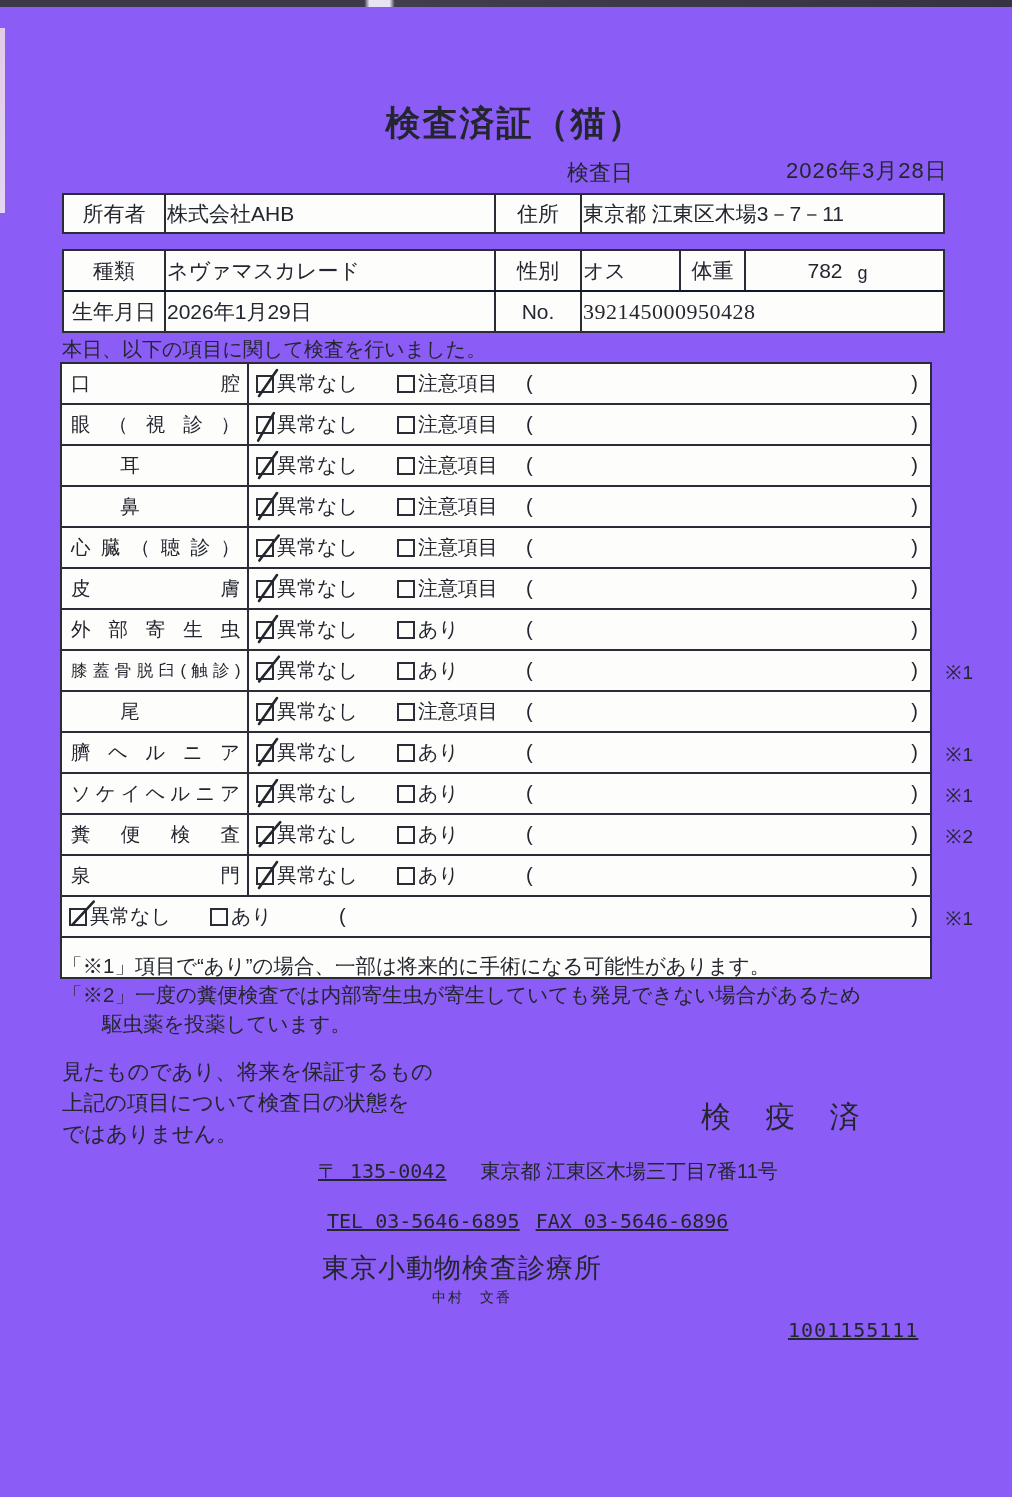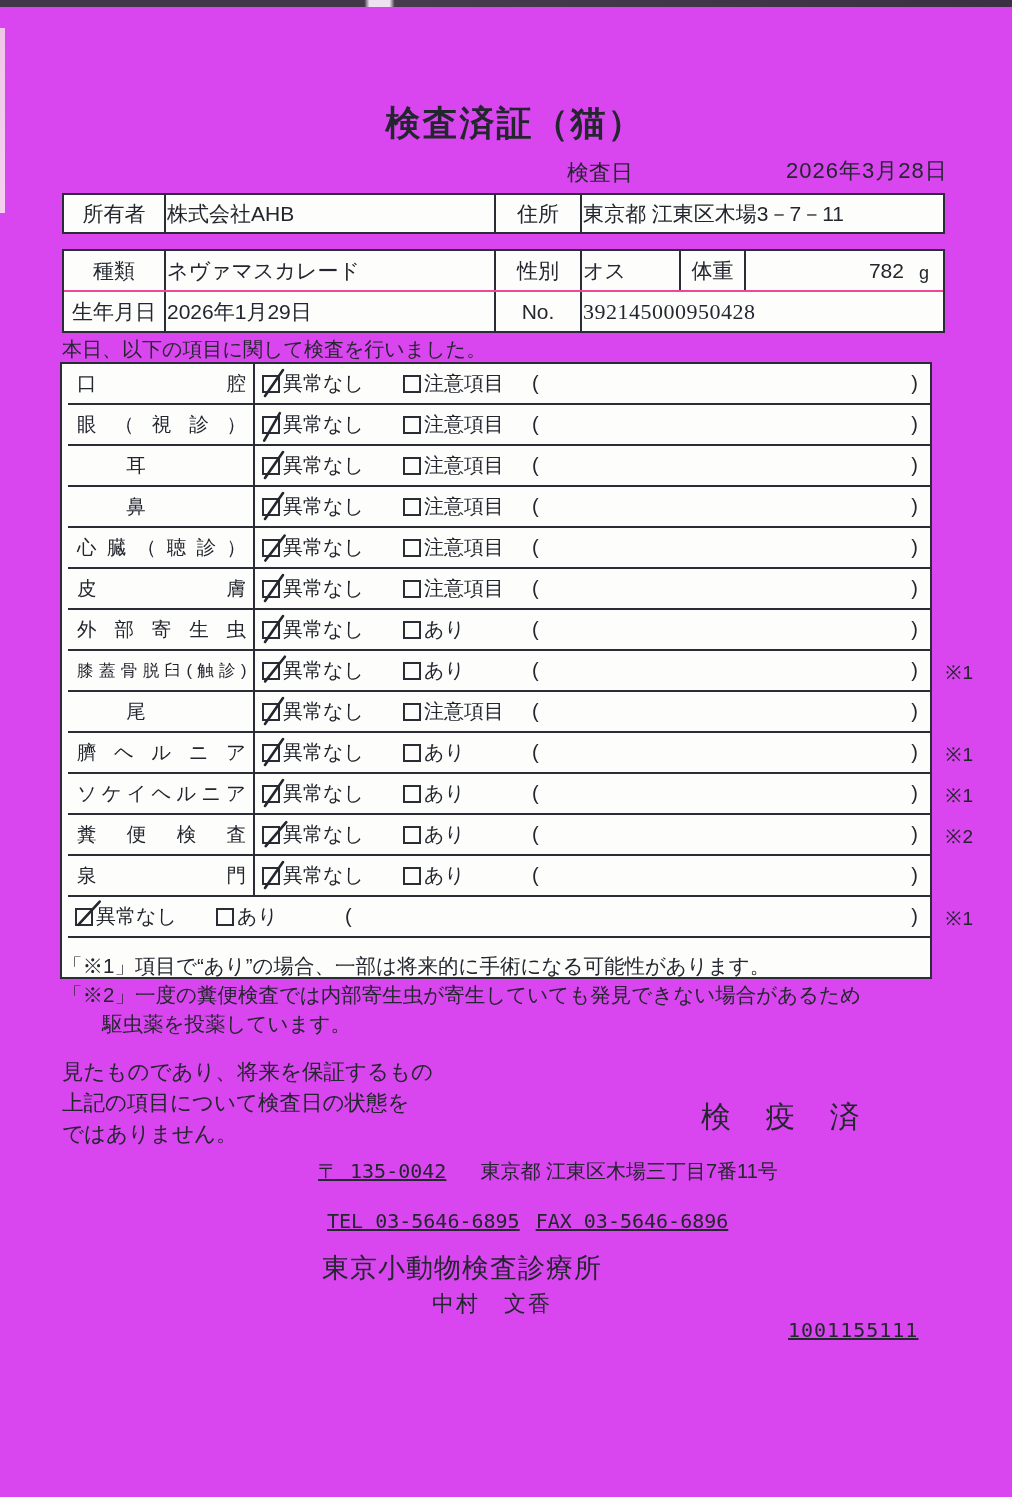--- a/index.html
+++ b/index.html
@@ -1,18 +1,18 @@
 <!DOCTYPE html>
 <html><head>
 <meta charset="utf-8">
 <style>
   html,body{margin:0;padding:0;background:#e8e8e8;}
   .page{
     position:relative; width:1012px; height:1497px; margin:0 auto;
-    background:#d946ef; overflow:hidden;
+    background:#8b5cf6; overflow:hidden;
     font-family:"Liberation Sans", sans-serif;
     color:#23262e;
   }
   .scan-top{
     position:absolute; top:0; left:0; width:1012px; height:7px;
     background:linear-gradient(90deg,#35363a 0%,#35363a 36%,#eef0f0 36.5%,#eef0f0 38.5%,#3a3b3f 39%,#2e2f33 100%);
     opacity:.92;
   }
   .scan-left{
     position:absolute; top:28px; left:0; width:5px; height:185px;
@@ -30,32 +30,32 @@
   .tbl{position:absolute; left:62px; width:883px; box-sizing:border-box;
        border:2px solid #2b2d36; background:#fdfdfc; display:flex;}
   .tbl .cell{border-left:2px solid #2b2d36; box-sizing:border-box;
        display:flex; align-items:center; font-size:21px;}
   .tbl .cell:first-child{border-left:none;}
   .lab{justify-content:center;}
   .val{padding-left:1px;}
   .owner-tbl{top:193px; height:41px;}
   .pet-tbl{top:249px; height:84px; flex-direction:column;}
   .pet-row{display:flex; flex:1;}
-  .pet-row + .pet-row{border-top:2px solid #ec4899;}
+  .pet-row + .pet-row{border-top:2px solid #0f172a;}
   .w-label{flex:0 0 100px;} .w-value{flex:0 0 330px;} .w-small{flex:0 0 86px;}
   .w-sex{flex:0 0 99px;} .w-wt{flex:0 0 65px;} .w-rest{flex:1;}
-  .weight-cell{justify-content:flex-end; padding-right:14px;}
+  .weight-cell{justify-content:center; padding-right:14px;}
   .weight-unit{font-size:18px; margin-left:15px; position:relative; top:3px;}
   .mono{font-family:"DejaVu Sans Mono", monospace;text-decoration:underline;}
 
   .intro{position:absolute; left:62px; top:336px; font-size:20px;}
 
   
   .insp{position:absolute; left:60px; top:362px; width:872px;
-        border:2px solid #2b2d36; box-sizing:border-box; background:#fdfdfc;padding-left:6px;}
+        border:2px solid #2b2d36; box-sizing:border-box; background:#fdfdfc;}
   .insp-row{display:flex; height:39px; position:relative;}
   .insp-row + .insp-row{border-top:2px solid #2b2d36;}
   .insp-row .labcell{flex:0 0 187px; border-right:2px solid #2b2d36;
         box-sizing:border-box; display:flex; align-items:center; overflow:hidden;}
   .label{display:block; width:100%; padding:0 7px 0 9px; box-sizing:border-box;
         font-size:19.5px; text-align:justify; text-align-last:justify;}
   .label.single{text-align:center; text-align-last:center; padding-right:58px;}
   .label.long{font-size:16.5px; letter-spacing:-0.5px;}
   .content{flex:1; display:flex; align-items:center; position:relative; font-size:20px;}
   .chk{position:relative; width:18px; height:18px; border:2px solid #2b2d36;
@@ -78,21 +78,21 @@
   .footnotes{position:absolute; left:62px; top:951px; font-size:20.5px; line-height:29px;}
   .footnotes .indent{padding-left:40px;}
   .disclaimer{position:absolute; left:62px; top:1057px; font-size:21.5px; line-height:31px;}
   .stamp{position:absolute; left:701px; top:1097px; font-size:30px; letter-spacing:13px;}
 
   .addr-line{position:absolute; left:318px; top:1158px; font-size:20px;}
   .addr-line .gap{display:inline-block; width:34px;}
   .tel-line{position:absolute; left:327px; top:1209px; font-size:20px;}
   .tel-line .gap{display:inline-block; width:16px;}
   .clinic{position:absolute; left:322px; top:1250px; font-size:27px; letter-spacing:1px;}
-  .vet{position:absolute; left:432px; top:1289px; font-size:22px; letter-spacing:2px;}
+  .vet{position:absolute; left:432px; top:1289px; font-size:14px; letter-spacing:2px;}
   .serial{position:absolute; left:788px; top:1318px; font-size:20px; letter-spacing:1px;}
 </style>
 </head>
 <body>
 
 <div class="page">
   <div class="scan-top"></div>
   <div class="scan-left"></div>
 
   <div class="title">検査済証（猫）</div>

